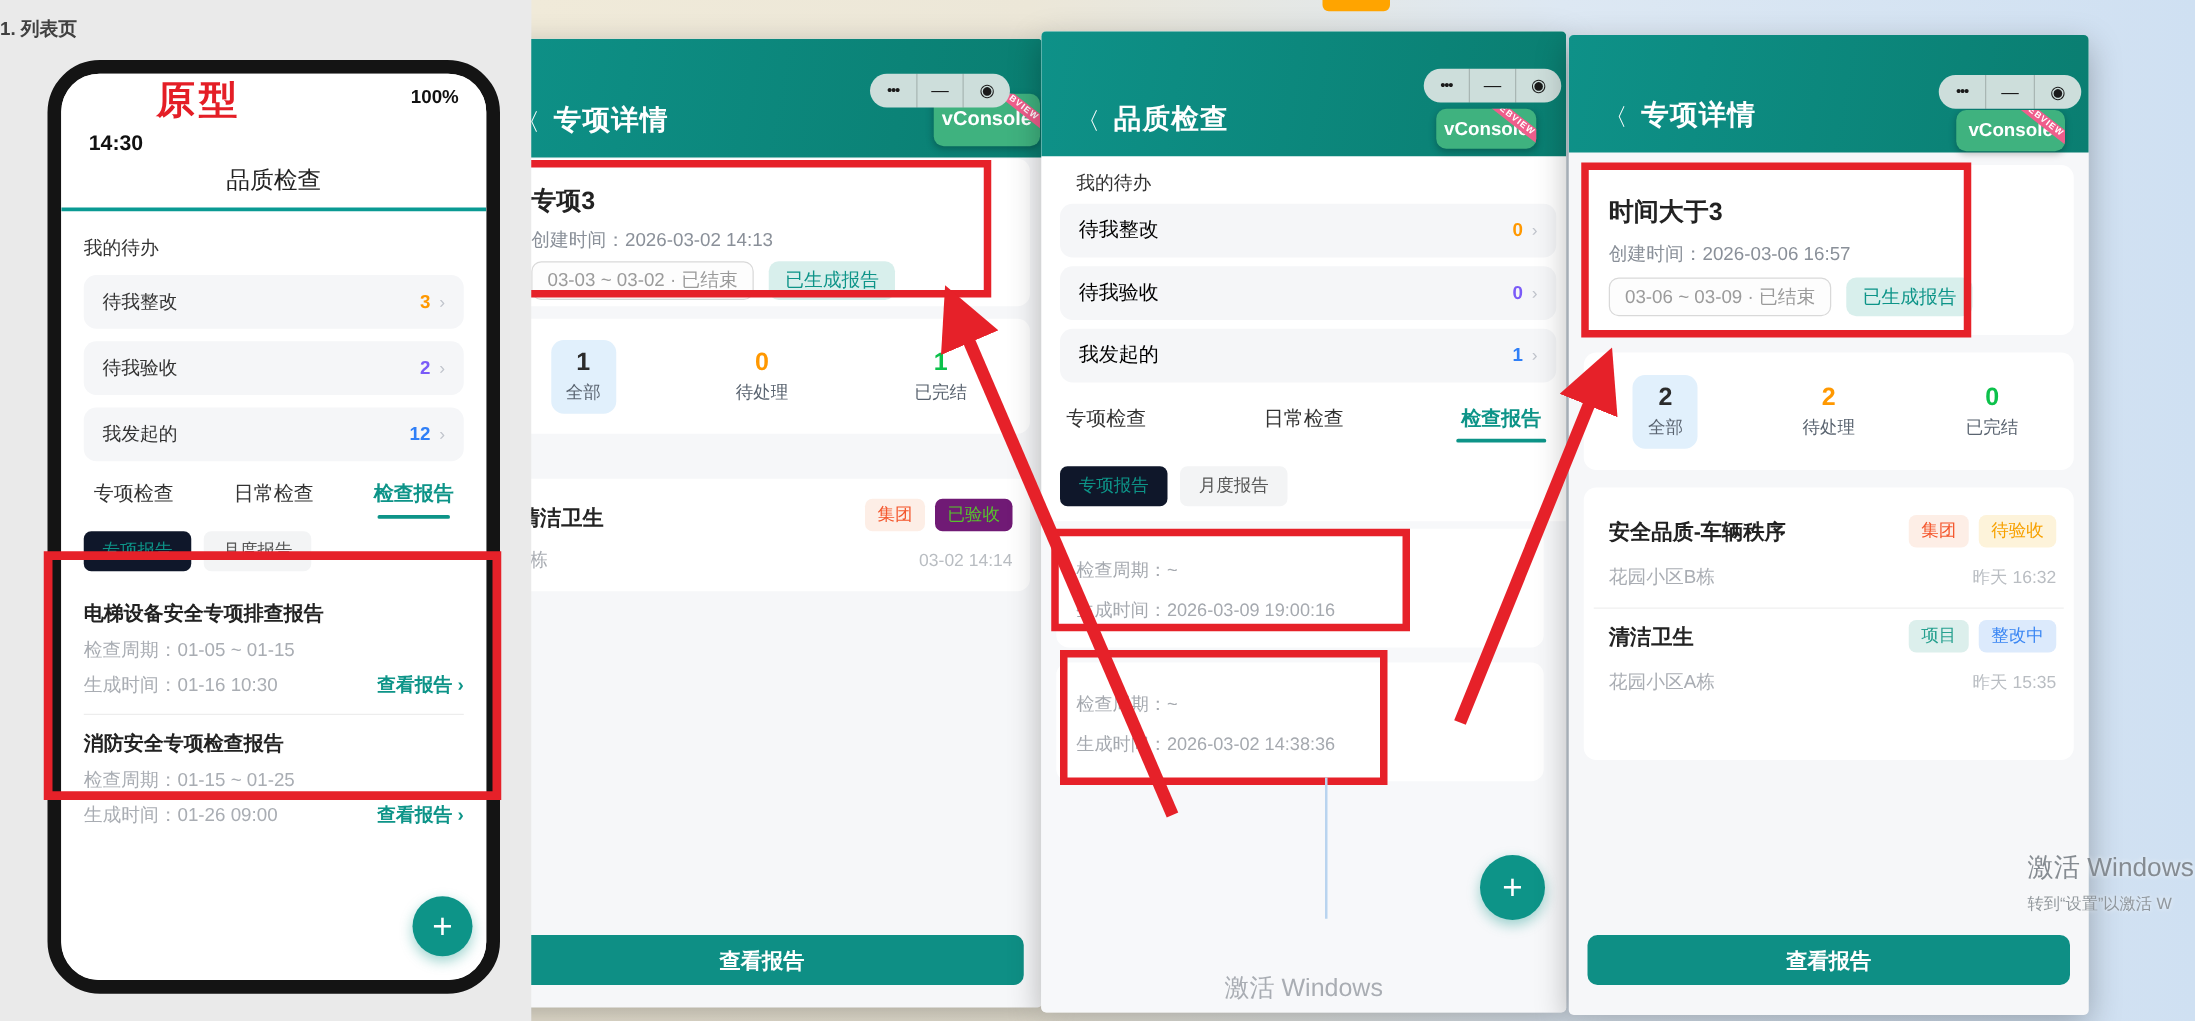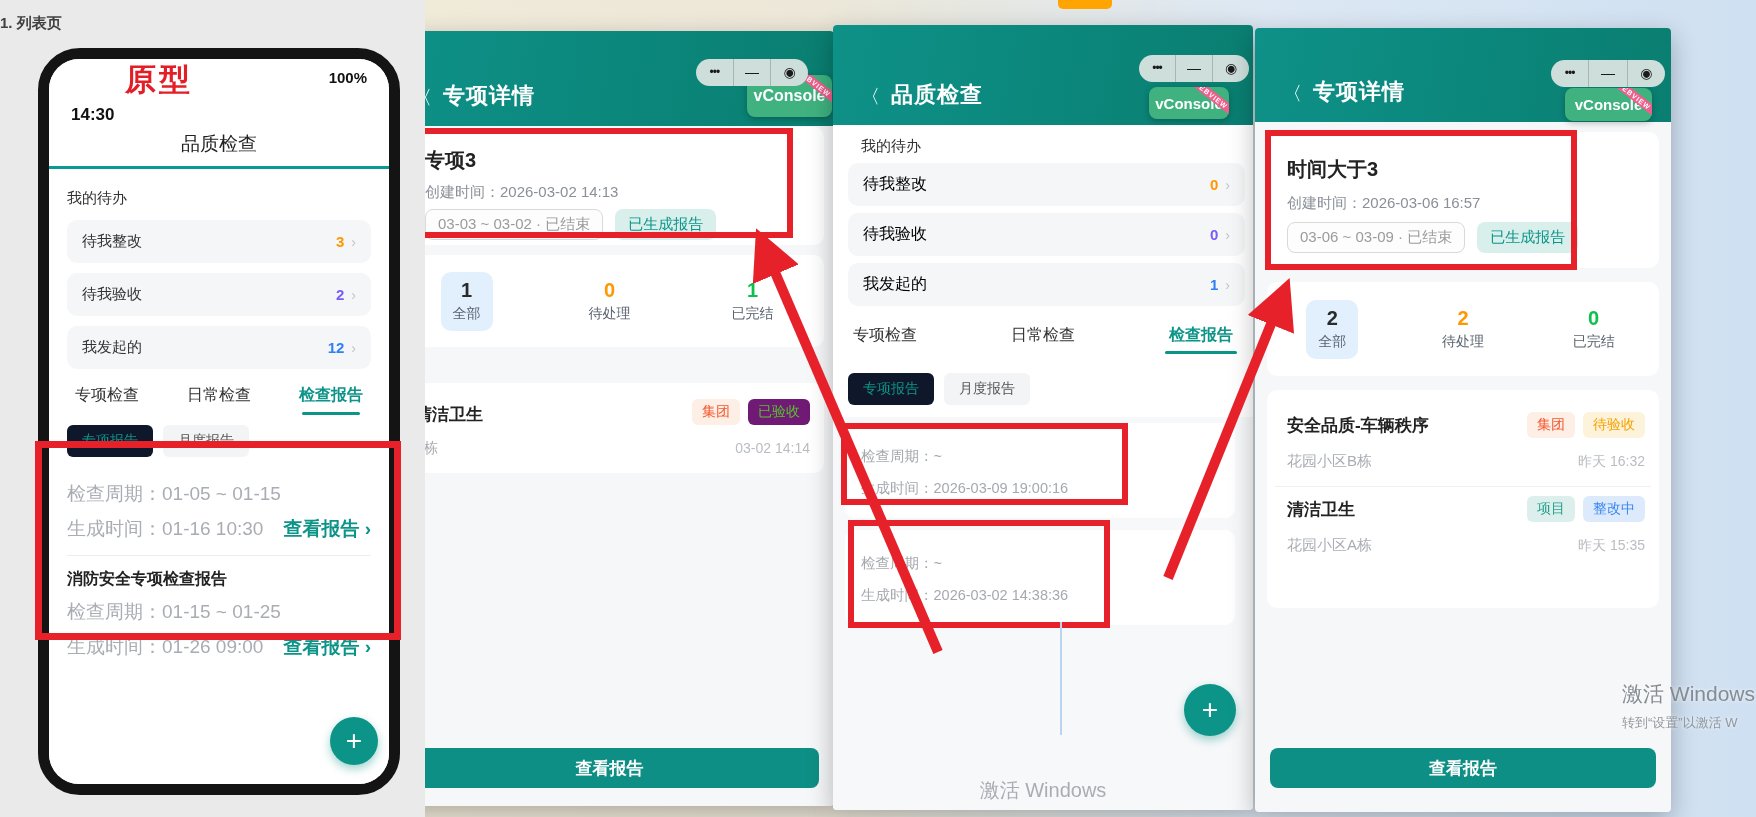--- a/index.html
+++ b/index.html
@@ -27,21 +27,21 @@
   .chev { color:#c0c4cc; margin-left:7px; font-size:14px; font-weight:400; }
   .p-tabs { margin-top:16px; display:flex; justify-content:space-between; padding:0 8px; font-size:16px; color:#333; }
   .p-tab.active { color:#0d9488; font-weight:700; position:relative; }
   .p-tab.active::after { content:""; position:absolute; left:50%; transform:translateX(-50%); bottom:-9px; width:58px; height:3px; border-radius:2px; background:#0d9488; }
   .subtabs { margin-top:19px; display:flex; gap:10px; }
   .spill { padding:7px 15px; border-radius:6px; font-size:14px; }
   .spill.active { background:#0f172a; color:#0d9488; }
   .spill.plain { background:#f3f4f5; color:#555; }
   .p-reports { margin-top:24px; }
   .rp-title { font-size:16px; font-weight:700; color:#222; }
-  .rp-meta { font-size:19px; color:#a9adb3; margin-top:9px; display:flex; justify-content:space-between; }
+  .rp-meta { font-size:15px; color:#a9adb3; margin-top:9px; display:flex; justify-content:space-between; }
   .rp-link { color:#0d9488; font-weight:600; }
   .rp-div { height:1px; background:#ededed; margin:13px 0; }
   .fab { border-radius:50%; background:#0d9488; color:#fff; display:flex; align-items:center; justify-content:center; font-size:28px; font-weight:300; box-shadow:0 4px 10px rgba(13,148,136,.4); }
   .p-fab { position:absolute; left:281px; top:658px; width:48px; height:48px; }
   .proto-red-box { position:absolute; left:35px; top:441px; width:366px; height:199px; border:7px solid #e62129; z-index:6; }
 
   
   .win { position:absolute; border-radius:4px; box-shadow:0 8px 26px rgba(0,0,0,.28); overflow:hidden; background:#f6f7f9; }
   .w1 { left:385px; top:31px; width:449px; height:775px; z-index:1; }
   .w2 { left:833px; top:25px; width:420px; height:785px; z-index:2; background:#fff; }
@@ -140,20 +140,21 @@
             <span class="p-tab active">检查报告</span>
           </div>
 
           <div class="subtabs">
             <span class="spill active">专项报告</span>
             <span class="spill plain">月度报告</span>
           </div>
 
           <div class="p-reports">
             <div>
+              <div class="rp-title">电梯设备安全专项排查报告</div>
               <div class="rp-meta">
                   <span>检查周期：01-05 ~ 01-15</span>
                 </div>
               <div class="rp-meta">
                 <span>生成时间：01-16 10:30</span>
                 <span class="rp-link">查看报告 ›</span>
               </div>
             </div>
             <div class="rp-div"></div>
             <div>

